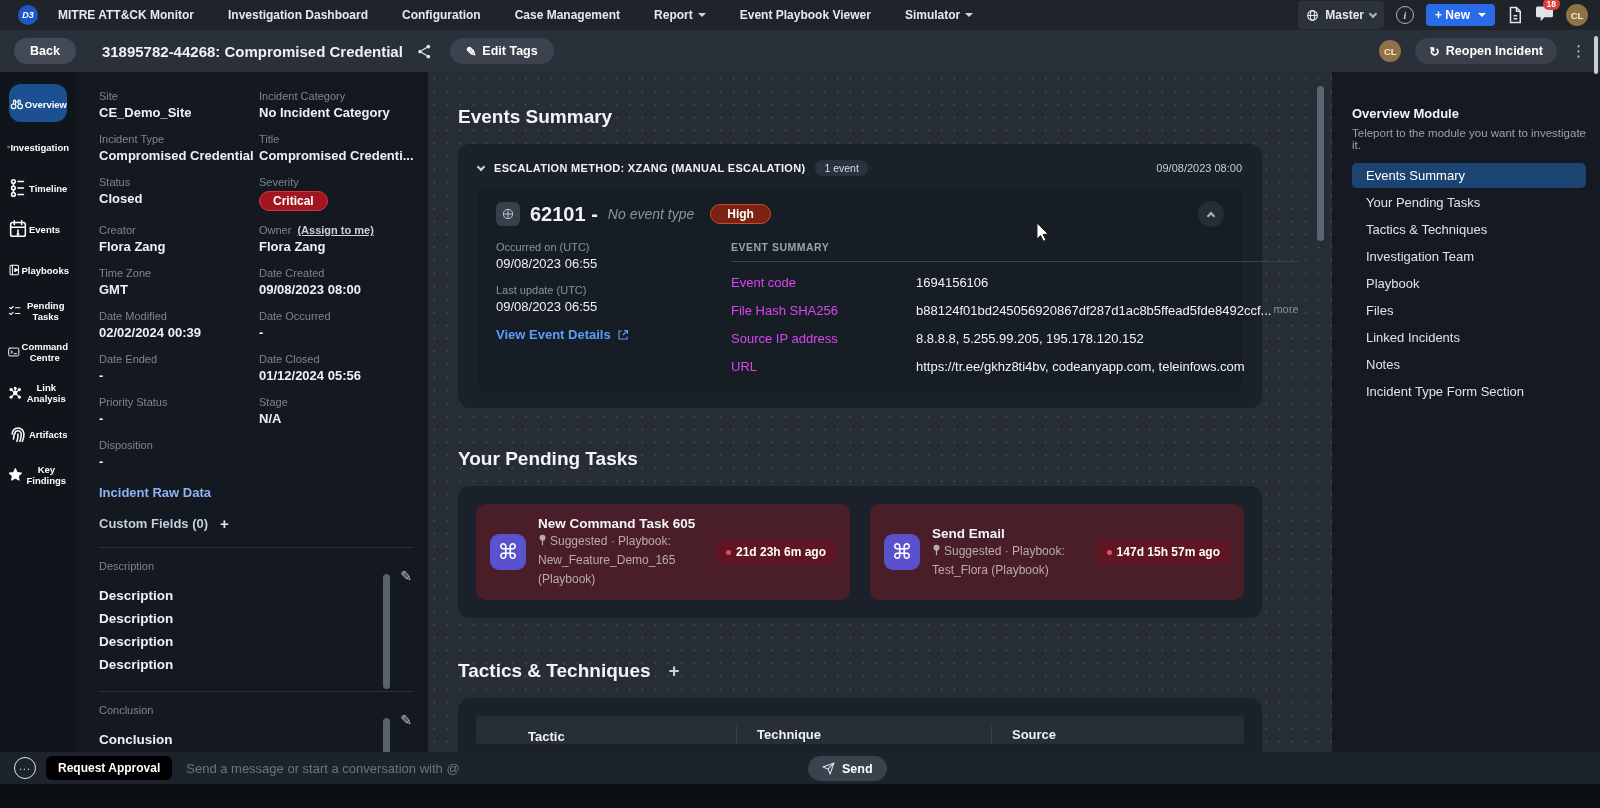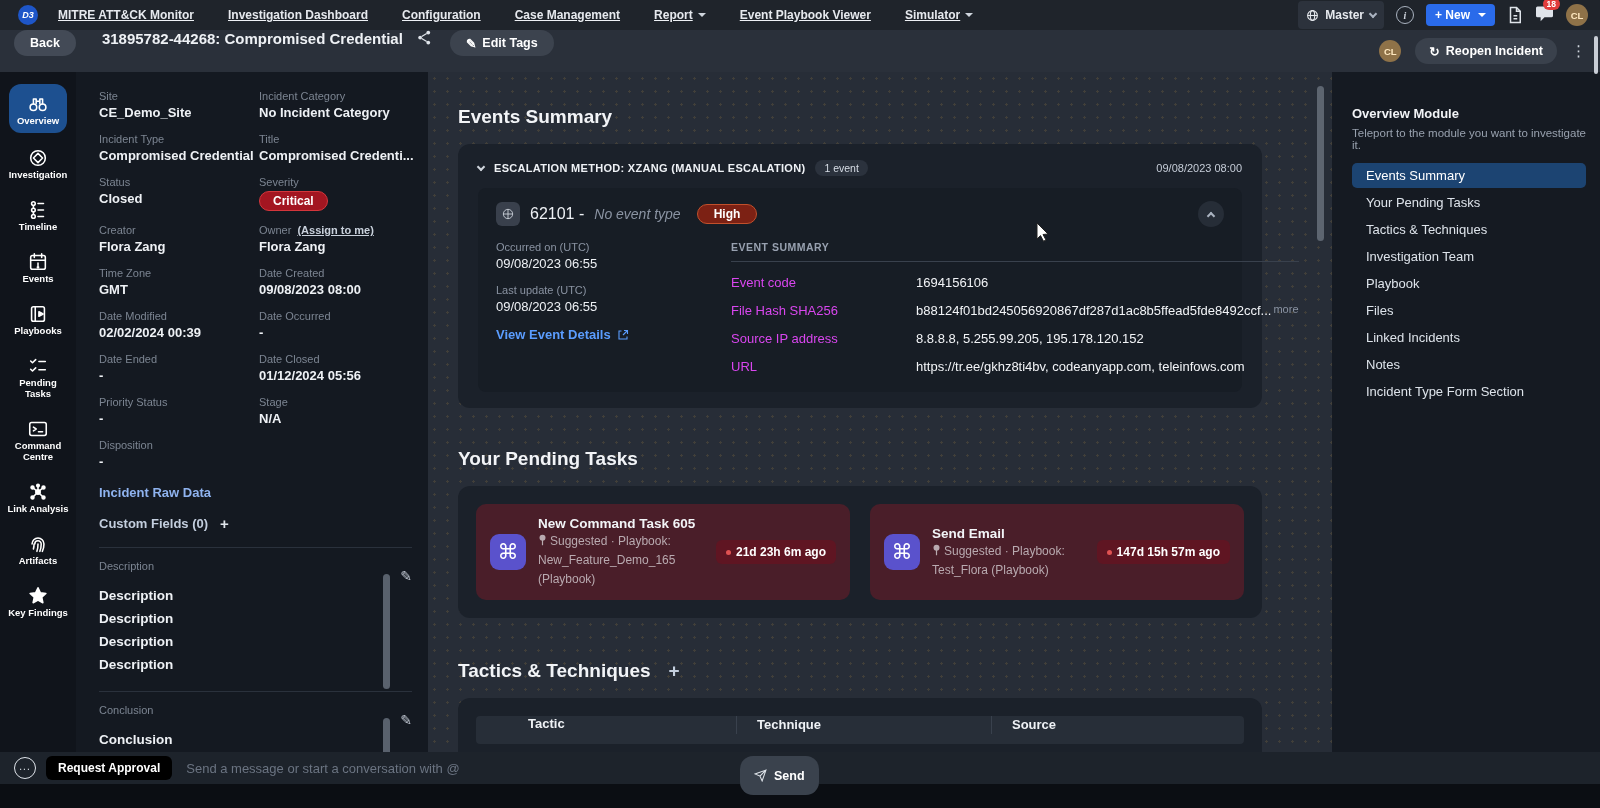--- a/index.html
+++ b/index.html
@@ -3,50 +3,50 @@
 <meta charset="utf-8">
 <style>
   * { margin:0; padding:0; box-sizing:border-box; }
   html,body { background:#0b0e13; }
   body { font-family:"Liberation Sans", sans-serif; }
   #app { position:relative; width:1600px; height:808px; overflow:hidden; background:#272d37; color:#eef1f5; }
 
   
   .topnav { position:absolute; top:0; left:0; width:1600px; height:30px; background:#1f242b; display:flex; align-items:center; padding:0 12px; z-index:30; }
   .logo { width:20px; height:20px; border-radius:50%; background:#1e56c8; color:#fff; font-size:9px; font-weight:bold; font-style:italic; display:flex; align-items:center; justify-content:center; margin:0 20px 0 6px; }
-  .navitems { display:flex; gap:34px;text-decoration:underline; }
+  .navitems { display:flex; gap:34px; }
   .navitem { font-size:12px; font-weight:bold; color:#e6e9ee; white-space:nowrap; cursor:default; display:flex; align-items:center; gap:5px; }
   .caret { width:0; height:0; border-left:4px solid transparent; border-right:4px solid transparent; border-top:4px solid #cfd5dd; display:inline-block; }
   .nav-right { margin-left:auto; display:flex; align-items:center; gap:12px; }
   .master-btn { display:flex; align-items:center; gap:6px; background:#2c323c; border-radius:4px; height:22px; padding:14px 8px; font-size:12px; font-weight:bold; color:#e6e9ee; }
   .chev { display:inline-block; width:6px; height:6px; border-right:2px solid #aab3c0; border-bottom:2px solid #aab3c0; }
   .chev.down { transform:rotate(45deg); margin-top:-3px; }
   .chev.up { transform:rotate(-135deg); margin-top:3px; }
   .info-circle { width:18px; height:18px; border:1.5px solid #aab3c0; border-radius:50%; display:flex; align-items:center; justify-content:center; font-size:10px; font-weight:bold; color:#cfd5dd; font-family:"Liberation Serif",serif; font-style:italic; }
   .new-btn { display:flex; align-items:center; gap:8px; background:#2a6bea; color:#fff; border:none; border-radius:4px; height:22px; padding:0 9px; font-size:12px; font-weight:bold; }
   .new-btn .caret { border-top-color:#fff; }
   .icon-white { color:#dfe4ea; }
   .chat-wrap { position:relative; }
   .chat-badge { position:absolute; top:-7px; right:-6px; background:#e23c3c; color:#fff; font-size:8.5px; font-weight:bold; border-radius:8px; padding:1px 4px; }
   .avatar { width:22px; height:22px; border-radius:50%; background:#8f7248; color:#ffe8bf; font-size:9.5px; font-weight:bold; display:flex; align-items:center; justify-content:center; }
 
   
-  .incbar { position:absolute; top:30px; left:0; width:1600px; height:42px; background:#2a303a; display:flex; padding:0 14px; z-index:25; }
+  .incbar { position:absolute; top:30px; left:0; width:1600px; height:42px; background:#2a303a; display:flex; align-items:center; padding:0 14px; z-index:25; }
   .pill-btn { background:#434a56; color:#fff; border:none; border-radius:14px; height:26px; padding:0 16px; font-size:12.5px; font-weight:bold; display:flex; align-items:center; gap:6px; }
   .inc-title { font-size:15px; font-weight:bold; margin-left:26px; }
   .share-ic { margin-left:14px; }
   .edit-tags { margin-left:18px; background:#3c434e; }
   .incbar-right { margin-left:auto; display:flex; align-items:center; gap:14px; }
   .reopen-btn { background:#3a414c; border-radius:14px; height:26px; padding:0 14px; font-size:12.5px; font-weight:bold; color:#fff; border:none; display:flex; align-items:center; gap:6px; }
   .kebab { font-size:15px; color:#cfd5dd; letter-spacing:0; }
 
   
   .content { position:absolute; top:72px; left:0; width:1600px; height:680px; display:flex; overflow:hidden; }
   .rail { width:76px; background:#10141b; display:flex; flex-direction:column; align-items:center; padding-top:12px; gap:9px; flex-shrink:0; }
-  .rail-item { width:62px; display:flex; flex-direction:column; align-items:center; gap:0; padding:5px 0; color:#fff; text-align:center; }
+  .rail-item { width:62px; display:flex; flex-direction:row; align-items:center; gap:0; padding:5px 0; color:#fff; text-align:center; }
   .rail-item.active { background:#1d5090; border-radius:12px; width:58px; padding:9px 0 7px; }
   .rail-label { font-size:9.5px; font-weight:bold; line-height:11px; }
   .rail-item svg { width:22px; height:22px; stroke:#fff; fill:none; stroke-width:1.7; stroke-linecap:round; stroke-linejoin:round; }
 
   .panel { width:352px; background:#141921; flex-shrink:0; padding:18px 16px 0 23px; overflow:hidden; }
   .fgrid { display:grid; grid-template-columns:160px 1fr; row-gap:13px; column-gap:0; }
   .fld-label { font-size:11px; color:#7c8592; margin-bottom:3px; }
   .fld-value { font-size:13px; font-weight:bold; color:#eef1f5; white-space:nowrap; overflow:hidden; }
   .badge-critical { display:inline-block; background:#a31621; border:1.5px solid #d4363c; color:#fff; font-size:12px; font-weight:bold; border-radius:12px; padding:2px 13px; }
   .assign-link { font-size:11px; color:#c9d1dc; text-decoration:underline; font-weight:bold; margin-left:6px; }
@@ -63,21 +63,21 @@
   .h2 { font-size:19px; font-weight:bold; color:#f2f4f7; }
   .card { width:804px; background:#1b212a; border-radius:12px; margin-top:16px; padding:16px 20px; }
   .esc-head { display:flex; align-items:center; gap:10px; }
   .esc-title { font-size:11px; font-weight:bold; letter-spacing:.3px; color:#eef1f5; }
   .count-pill { background:#2b323d; color:#d7dde6; font-size:10.5px; border-radius:10px; padding:2px 9px; }
   .esc-date { margin-left:auto; font-size:11px; color:#c6cdd8; }
   .event-box { background:#171d25; border-radius:8px; margin-top:12px; padding:13px 18px 18px; }
   .ev-row { display:flex; align-items:center; gap:10px; }
   .ev-icon { width:24px; height:24px; background:#39404c; border-radius:6px; display:flex; align-items:center; justify-content:center; }
   .ev-icon svg { width:14px; height:14px; stroke:#cfd5dd; fill:none; stroke-width:1.5; }
-  .ev-id { font-size:16px; font-weight:normal; }
+  .ev-id { font-size:20px; font-weight:bold; }
   .ev-type { font-size:14px; font-style:italic; color:#8a93a2; }
   .badge-high { background:#7c2114; border:1.5px solid #c1502c; color:#fff; font-size:12px; font-weight:bold; border-radius:13px; padding:2px 16px; margin-left:6px; }
   .collapse-btn { margin-left:auto; width:26px; height:26px; border-radius:50%; background:#262d37; display:flex; align-items:center; justify-content:center; }
   .ev-body { display:flex; margin-top:14px; }
   .ev-left { width:235px; flex-shrink:0; }
   .mini-label { font-size:11px; color:#8a93a2; }
   .mini-value { font-size:13px; color:#eef1f5; margin:3px 0 13px; }
   .details-link { font-size:13px; font-weight:bold; color:#5b9dff; display:flex; align-items:center; gap:6px; margin-top:6px; }
   .ev-right { flex:1; }
   .sum-head { font-size:10.5px; font-weight:bold; letter-spacing:.5px; color:#98a1b0; padding-bottom:8px; border-bottom:1px solid #39414d; }
@@ -91,42 +91,42 @@
   .task-icon { width:36px; height:36px; border-radius:9px; background:#5a52cc; color:#fff; font-size:21px; display:flex; align-items:center; justify-content:center; flex-shrink:0; }
   .task-mid { flex:1; min-width:0; }
   .task-name { font-size:13.5px; font-weight:bold; color:#f2f4f7; }
   .task-meta { font-size:12px; color:#b9aab0; margin-top:4px; line-height:17px; display:inline; }
   .pin { display:inline-block; vertical-align:-1px; margin-right:3px; }
   .age-badge { background:#5f1522; border-radius:6px; padding:5px 10px; font-size:12px; font-weight:bold; color:#fff; white-space:nowrap; display:flex; align-items:center; gap:5px; flex-shrink:0; }
   .age-dot { width:5px; height:5px; background:#e05252; border-radius:50%; display:inline-block; }
 
   .tt-head { display:flex; align-items:center; gap:18px; margin-top:42px; }
   .tt-table { padding:18px; }
-  .tt-header-row { display:flex; background:#272e38; border-radius:4px; height:28px; align-items:flex-start; }
+  .tt-header-row { display:flex; background:#272e38; border-radius:4px; height:28px; align-items:flex-end; }
   .tt-col { font-size:13px; font-weight:bold; color:#eef1f5; }
   .tt-col:nth-child(1){ width:260px; padding-left:52px; }
   .tt-col:nth-child(2){ width:255px; padding-left:20px; border-left:1px solid #39414d; height:18px; line-height:18px; }
   .tt-col:nth-child(3){ flex:1; padding-left:20px; border-left:1px solid #39414d; height:18px; line-height:18px; }
 
   .main-scrollbar { position:absolute; right:8px; top:14px; width:7px; height:155px; background:#5d6570; border-radius:4px; }
 
   .rightpanel { width:268px; background:#151a22; flex-shrink:0; padding:34px 14px 0 20px; }
   .rp-title { font-size:13px; font-weight:bold; color:#f2f4f7; }
   .rp-sub { font-size:11.5px; color:#98a1ae; margin-top:6px; }
   .rp-list { margin-top:12px; }
   .rp-item { font-size:13px; color:#dde3ea; padding:5px 0 5px 14px; border-radius:5px; margin-bottom:2px; }
   .rp-item.active { background:#1c4472; color:#fff; }
 
   
   .bottombar { position:absolute; top:752px; left:0; width:1600px; height:32px; background:#1d232b; display:flex; align-items:center; padding:0 14px; z-index:20; }
   .chat-circle { width:22px; height:22px; border-radius:50%; border:1.5px solid #dfe4ea; color:#dfe4ea; font-size:10px; letter-spacing:1px; display:flex; align-items:center; justify-content:center; padding-bottom:4px; }
   .req-btn { margin-left:10px; background:#000000; border:none; border-radius:6px; color:#fff; font-size:12px; font-weight:bold; height:24px; padding:0 12px; }
   .msg-input { margin-left:14px; background:transparent; border:none; outline:none; color:#cfd5dd; font-size:13px; width:560px; font-family:"Liberation Sans",sans-serif; }
   .msg-input::placeholder { color:#6b7482; }
-  .send-btn { position:absolute; left:740px; top:4px; background:#3a424d; border:none; border-radius:13px; height:39px; padding:0 14px; color:#fff; font-size:12.5px; font-weight:bold; display:flex; align-items:center; gap:7px; }
+  .send-btn { position:absolute; left:808px; top:4px; background:#3a424d; border:none; border-radius:13px; height:25px; padding:0 14px; color:#fff; font-size:12.5px; font-weight:bold; display:flex; align-items:center; gap:7px; }
   .footer-strip { position:absolute; top:784px; left:0; width:1600px; height:24px; background:#0b0e13; }
 
   .win-scroll { position:absolute; right:2px; top:36px; width:4px; height:38px; background:#c9ced6; border-radius:2px; z-index:40; }
   .cursor { position:absolute; left:1035px; top:222px; z-index:50; }
 </style>
 </head>
 <body>
 
 <div id="app">
 

